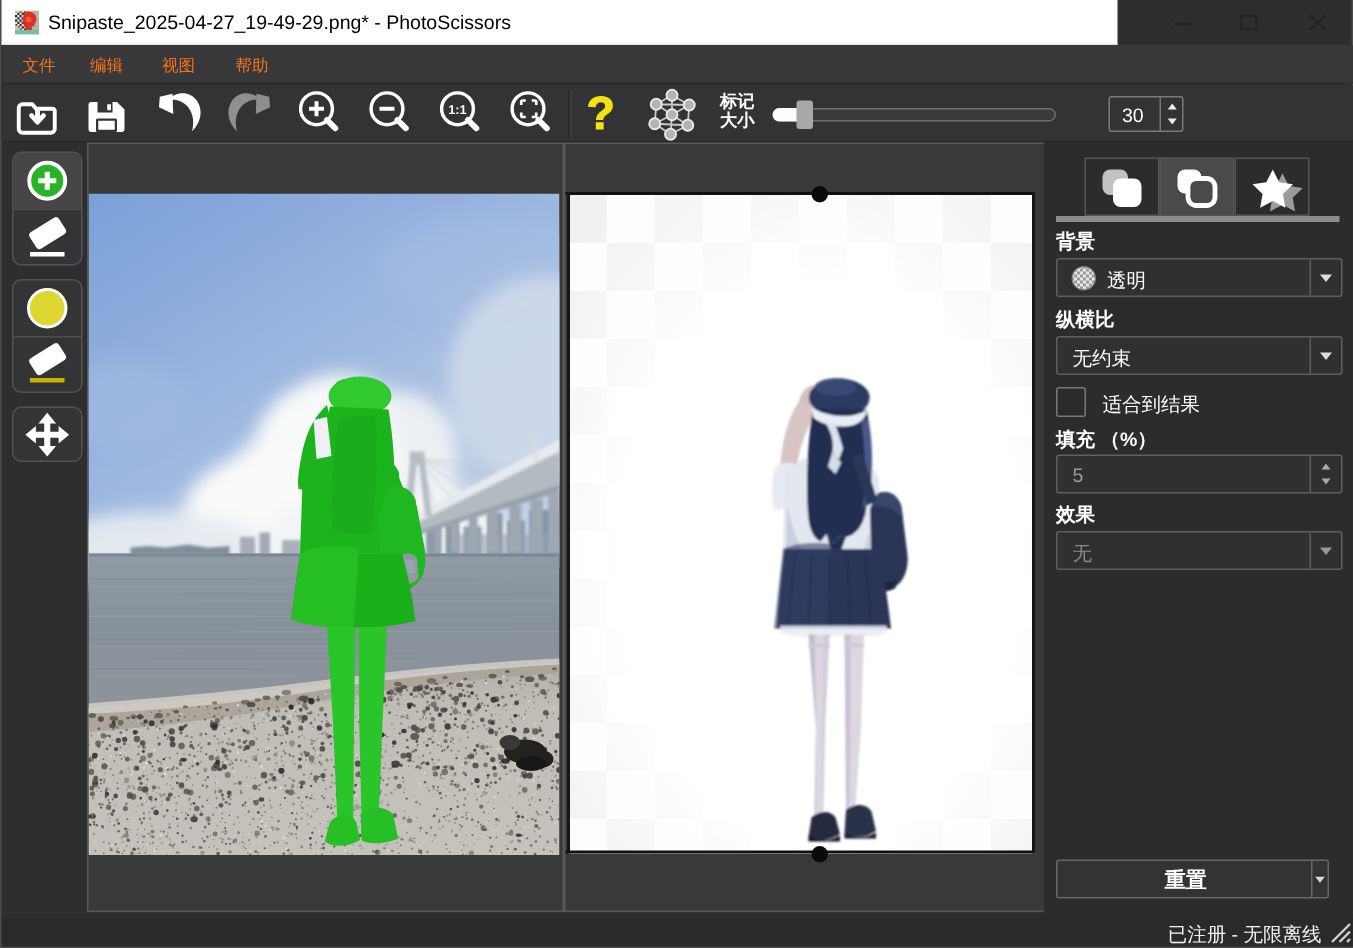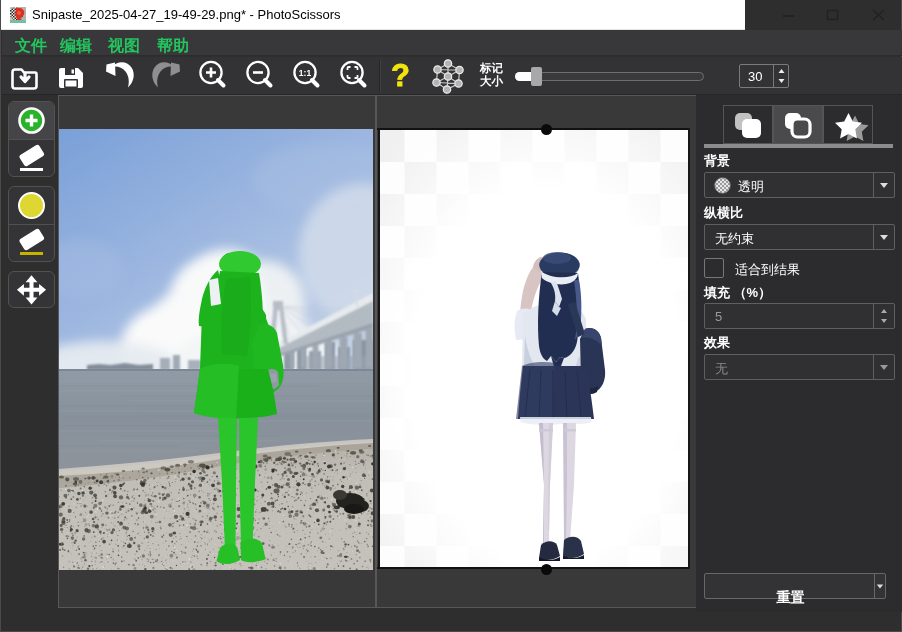--- a/index.html
+++ b/index.html
@@ -9,21 +9,21 @@
   border-left:1px solid #4a4a4a; border-right:1px solid #4a4a4a; border-bottom:1px solid #4a4a4a; }
 
 #titlebar { position:absolute; left:0; top:0; width:744px; height:30px; background:#ffffff;
   border-bottom:1px solid #e4e4e4; }
 #appicon { position:absolute; left:9px; top:7px; width:16px; height:16px; }
 #title { position:absolute; left:31px; top:7px; font-size:13px; color:#000; }
 .winbtn { position:absolute; top:0; width:45px; height:30px; }
 
 #menubar { position:absolute; left:1px; top:30px; width:900px; height:26px; background:#38383a;
   border-bottom:1px solid #2c2c2c; }
-.menuitem { position:absolute; top:6px; font-size:16px; color:#22c55e;font-weight:bold; }
+.menuitem { position:absolute; top:6px; font-size:11px; color:#f97316; }
 
 #toolbar { position:absolute; left:1px; top:57px; width:900px; height:38px; background:#333335;
   border-bottom:1px solid #262626; }
 #marklabel { position:absolute; left:479px; top:62px; font-size:11.5px; line-height:13px;
   color:#fff; font-weight:bold;font-family:Liberation Mono, monospace; }
 #sgroove { position:absolute; left:514px; top:72px; width:189px; height:9px; border:1px solid #6e6e6e;
   border-radius:5px; background:#3a3a3c; }
 #sfill { position:absolute; left:514px; top:72px; width:22px; height:9px; border-radius:5px; background:#fdfdfd; }
 #shandle { position:absolute; left:530px; top:67px; width:11px; height:19px; border-radius:2px; background:#a8a8a8; }
 #spin30 { position:absolute; left:710px; top:64px; width:50px; height:24px; border:1px solid #7a7a7a;
@@ -59,21 +59,21 @@
 .plabel { position:absolute; left:8px; font-size:13px; color:#fff; font-weight:bold; }
 .pctrl { position:absolute; left:8px; width:191px; height:26px; border:1px solid #5f5f5f;
   border-radius:2px; background:#303032; }
 .pctrl .txt { position:absolute; left:10px; top:5px; font-size:13px; color:#fff; }
 .pctrl .arrowsec { position:absolute; right:0; top:0; width:21px; height:24px; border-left:1px solid #5f5f5f; }
 #chk { position:absolute; left:8px; top:163px; width:20px; height:20px; border:1px solid #777;
   border-radius:2px; background:#2c2c2e; }
 #chklabel { position:absolute; left:39px; top:166px; font-size:13px; color:#fff; }
 #resetbtn { position:absolute; left:8px; top:478px; width:182px; height:26px; border:1px solid #686868;
   border-radius:2px; background:#333335; }
-#resetbtn .lab { position:absolute; left:0; top:15px; width:171px; text-align:center; font-size:14px;
+#resetbtn .lab { position:absolute; left:0; top:4px; width:171px; text-align:center; font-size:14px;
   color:#fff; font-weight:bold; }
 #resetbtn .asec { position:absolute; right:0; top:0; width:11px; height:24px; border-left:1px solid #686868; }
 
 #statusbar { position:absolute; left:1px; top:612px; width:900px; height:19px; background:#2a2a2a; }
 #regtext { position:absolute; right:21px; top:2px; font-size:13px; color:#f0f0f0; }
 .arrow-down { width:0; height:0; border-left:4px solid transparent; border-right:4px solid transparent;
   border-top:5px solid #ddd; }
 </style>
 </head>
 <body>
@@ -2802,13 +2802,19 @@
       </div>
       <div id="resetbtn">
         <div class="lab">重置</div>
         <div class="asec">
             <div class="arrow-down" style="margin:10px auto 0; transform:scale(0.8)"></div>
           </div>
       </div>
     </div>
   </div>
 
+  <div id="statusbar">
+    <div id="regtext">已注册 - 无限离线</div>
+    <svg style="position:absolute; right:1px; bottom:2px" width="15" height="15">
+      <path d="M14 2 L2 14 M14 7 L7 14 M14 12 L12 14" stroke="#cfcfcf" stroke-width="1.6"></path>
+    </svg>
+  </div>
 </div>
 
 </body></html>

